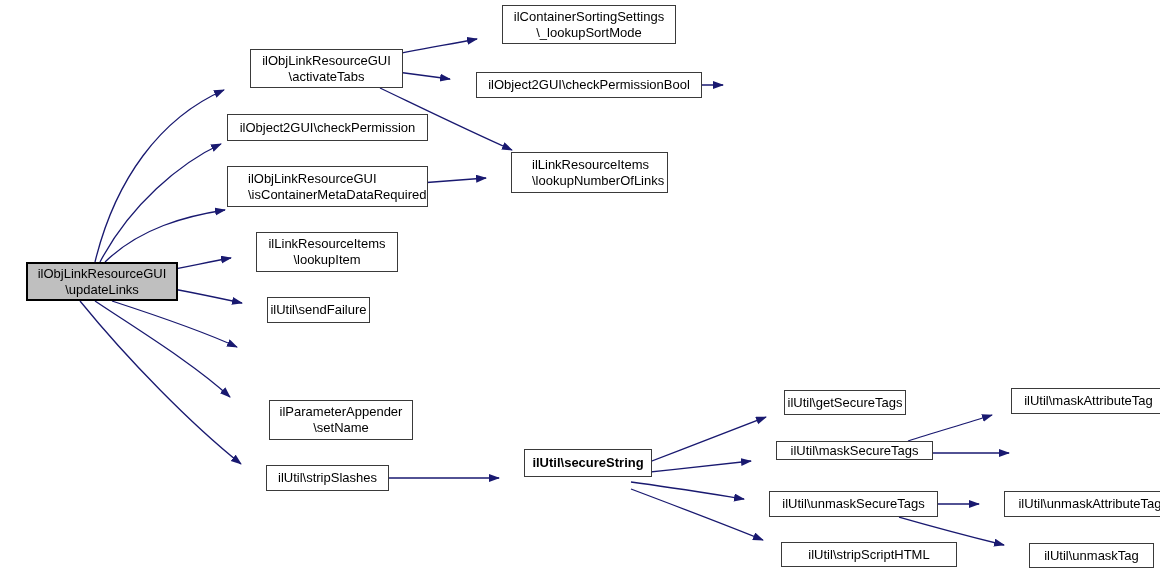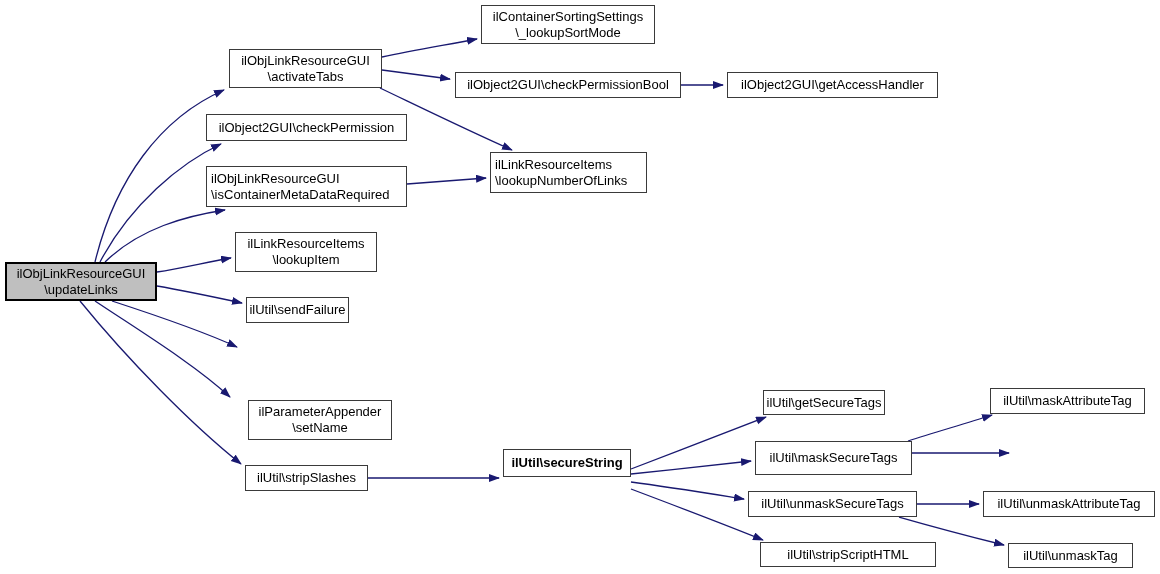--- a/index.html
+++ b/index.html
@@ -28,22 +28,23 @@
     display: flex;
     align-items: center;
     justify-content: center;
     text-align: center;
     white-space: pre-line;
     background: #ffffff;
     border: 1px solid #3a3a3a;
     color: #000000;
     font-size: 13px;
     line-height: 16px;
-    padding: 1px 4px;
+    padding: 1px 20px;
     cursor: pointer;
+    margin-left: 21px;
   }
   .node.align-left {
     justify-content: flex-start;
     text-align: left;
   }
   .node.root {
     background: #bfbfbf;
     border: 2px solid #000000;
     cursor: default;
   }
@@ -92,21 +93,20 @@
 \updateLinks</div>
 
   <div class="node" style="left:229px; top:49px; width:153px; height:39px;">ilObjLinkResourceGUI
 \activateTabs</div>
 
   <div class="node" style="left:481px; top:5px; width:174px; height:39px;">ilContainerSortingSettings
 \_lookupSortMode</div>
 
   <div class="node" style="left:455px; top:72px; width:226px; height:26px;">ilObject2GUI\checkPermissionBool</div>
 
-  <div class="node" style="left:727px; top:72px; width:211px; height:26px;">ilObject2GUI\getAccessHandler</div>
 
   <div class="node" style="left:206px; top:114px; width:201px; height:27px;">ilObject2GUI\checkPermission</div>
 
   <div class="node align-left" style="left:206px; top:166px; width:201px; height:41px;">ilObjLinkResourceGUI
 \isContainerMetaDataRequired</div>
 
   <div class="node align-left" style="left:490px; top:152px; width:157px; height:41px;">ilLinkResourceItems
 \lookupNumberOfLinks</div>
 
   <div class="node" style="left:235px; top:232px; width:142px; height:40px;">ilLinkResourceItems
@@ -117,21 +117,21 @@
 
   <div class="node" style="left:248px; top:400px; width:144px; height:40px;">ilParameterAppender
 \setName</div>
 
   <div class="node" style="left:245px; top:465px; width:123px; height:26px;">ilUtil\stripSlashes</div>
 
   <div class="node" style="left:503px; top:449px; width:128px; height:28px;font-weight:bold;">ilUtil\secureString</div>
 
   <div class="node" style="left:763px; top:390px; width:122px; height:25px;">ilUtil\getSecureTags</div>
 
-  <div class="node" style="left:755px; top:441px; width:157px; height:34px;">ilUtil\maskSecureTags</div>
+  <div class="node" style="left:755px; top:441px; width:157px; height:19px;">ilUtil\maskSecureTags</div>
 
   <div class="node" style="left:748px; top:491px; width:169px; height:26px;">ilUtil\unmaskSecureTags</div>
 
   <div class="node" style="left:760px; top:542px; width:176px; height:25px;">ilUtil\stripScriptHTML</div>
 
   <div class="node" style="left:990px; top:388px; width:155px; height:26px;">ilUtil\maskAttributeTag</div>
 
 
   <div class="node" style="left:983px; top:491px; width:172px; height:26px;">ilUtil\unmaskAttributeTag</div>
 

